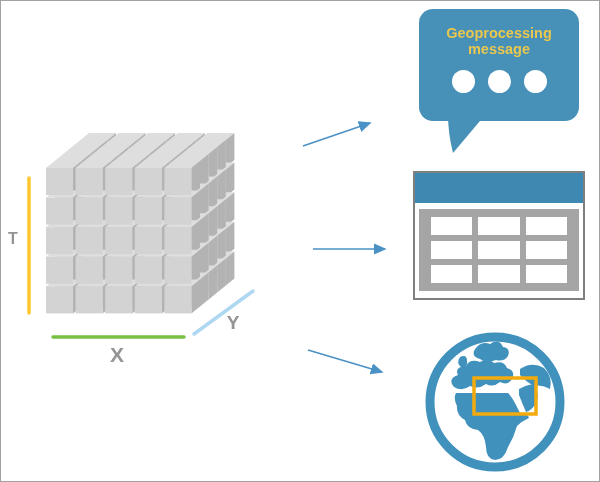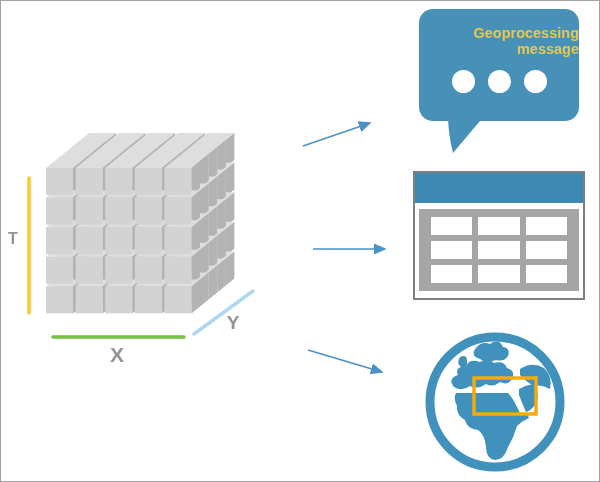--- a/index.html
+++ b/index.html
@@ -37,21 +37,21 @@
     position: absolute;
     left: 418px;
     top: 8px;
     width: 160px;
     height: 112px;
     background: #4791b9;
     border-radius: 14px;
   }
   .bubble-title {
     margin-top: 16px;
-    text-align: right;
+    text-align: center;
     font-size: 14.5px;
     font-weight: bold;
     color: #e9c74e;
     letter-spacing: 0px;
   }
   .bubble-dots {
     display: flex;
     justify-content: center;
     gap: 13px;
     margin-top: 13px;

